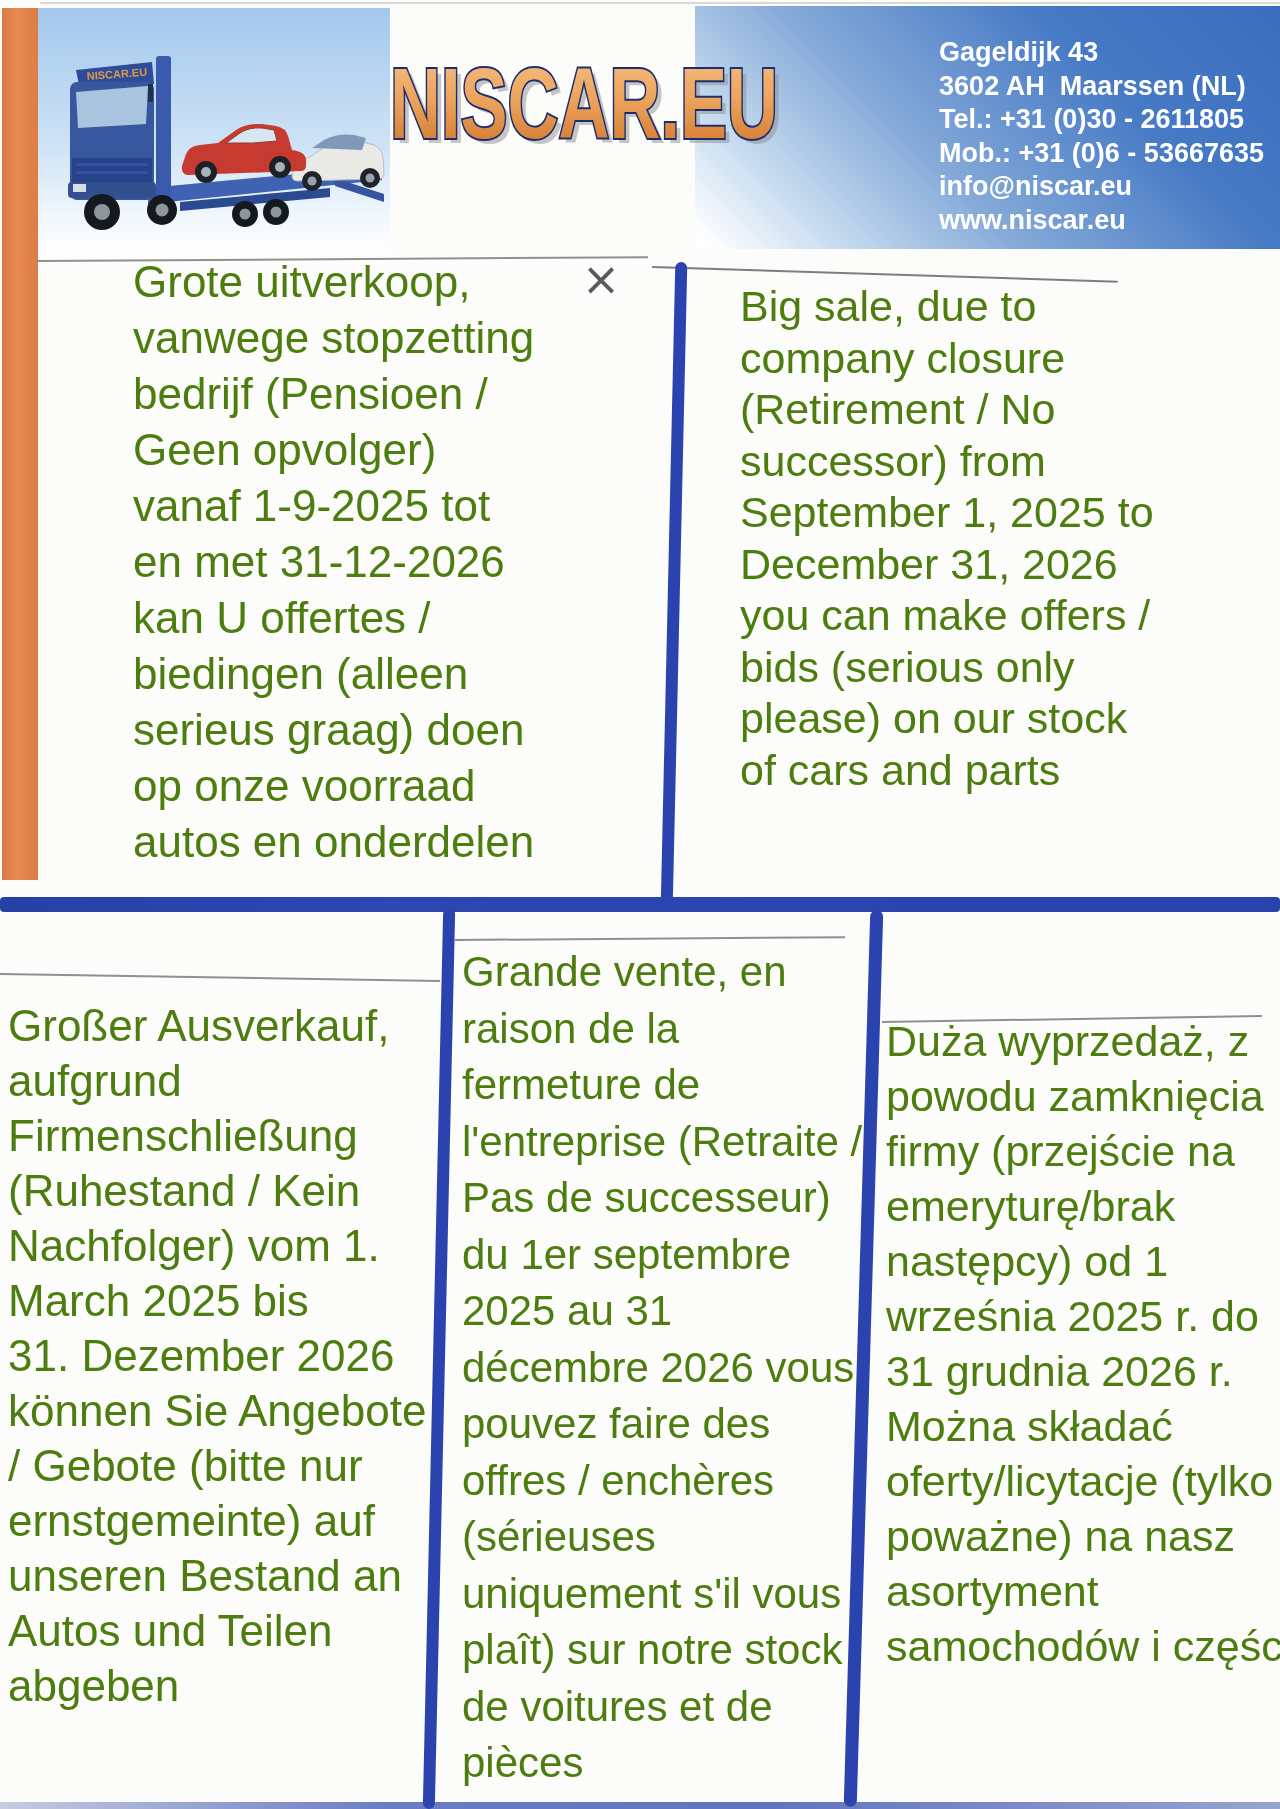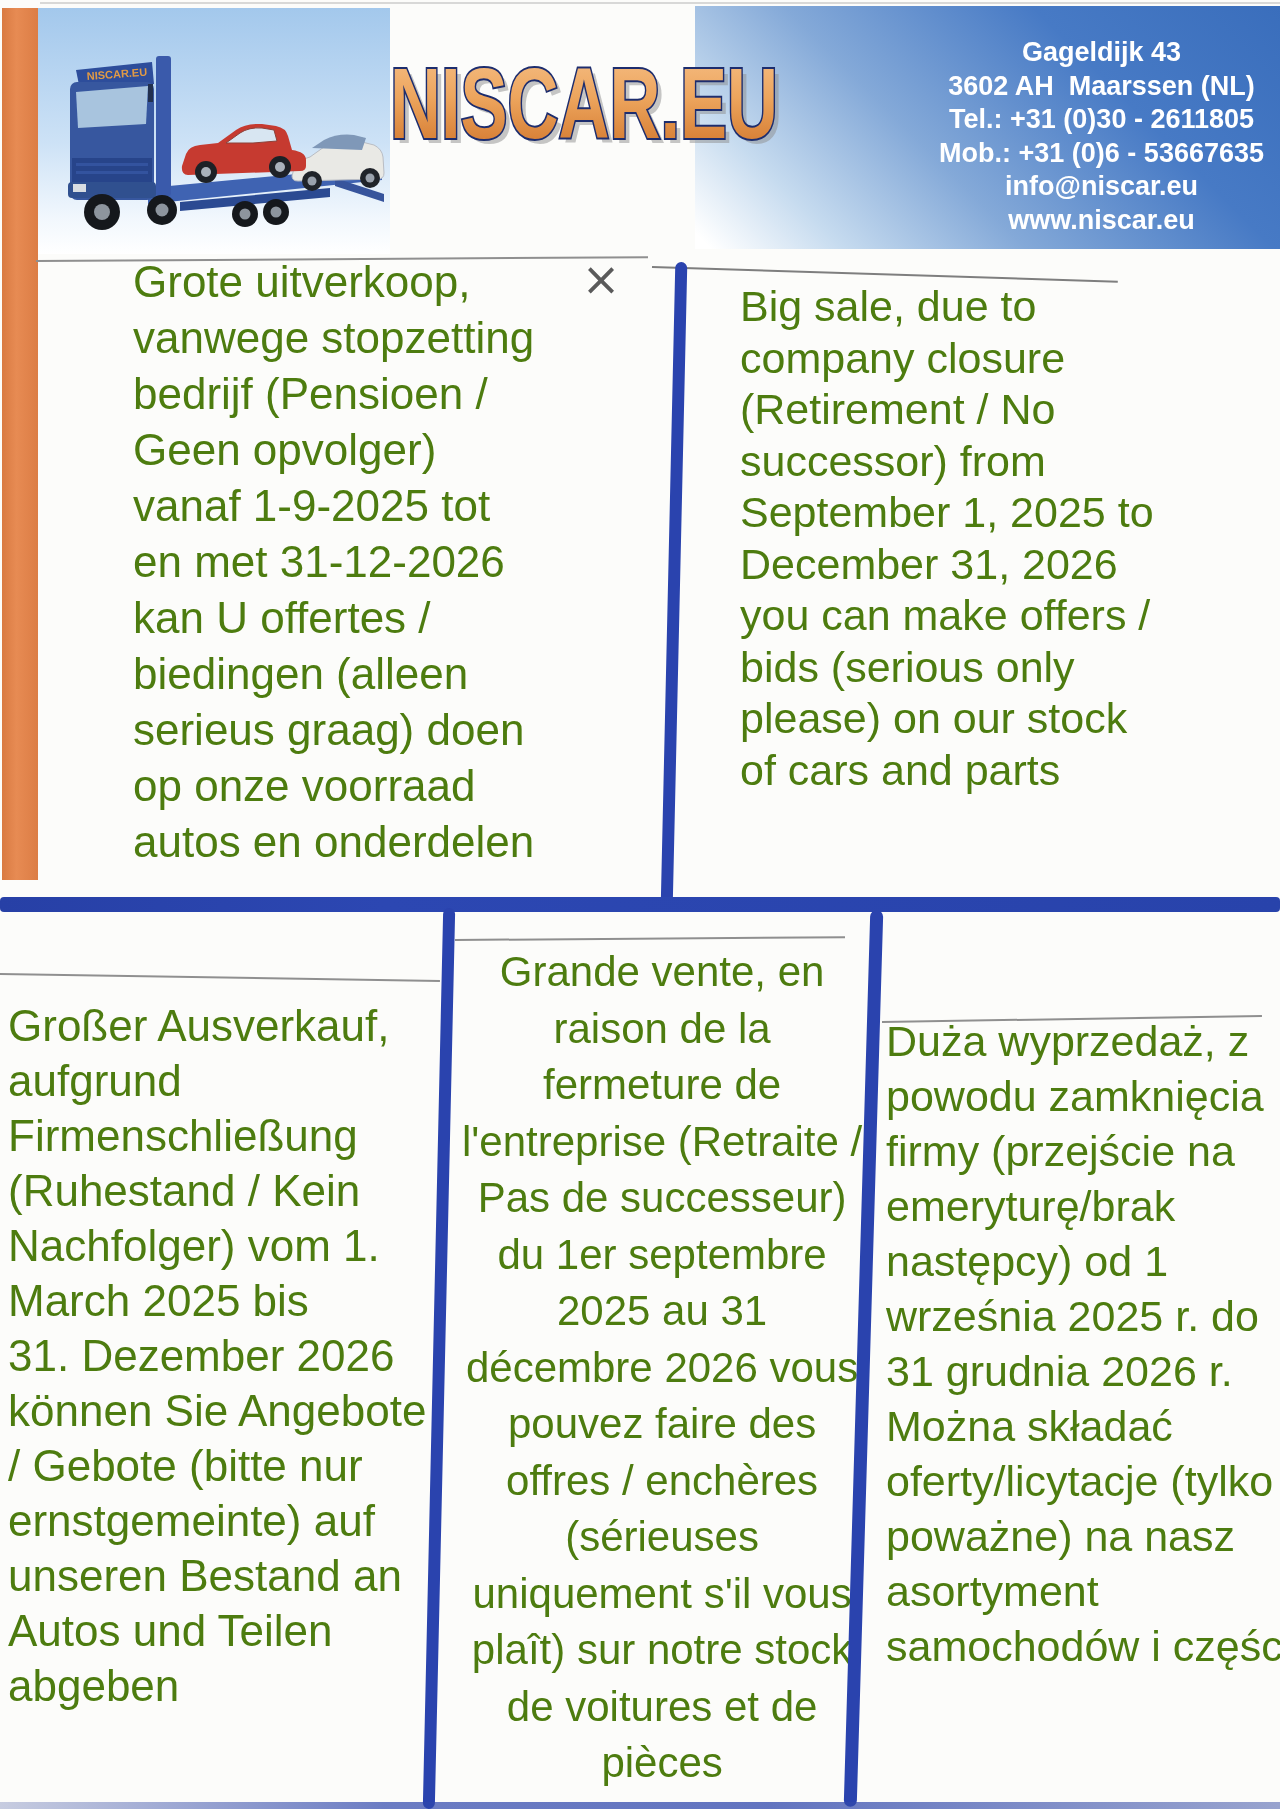--- a/index.html
+++ b/index.html
@@ -15,42 +15,42 @@
   .orange-stripe { position:absolute; left:2px; top:8px; width:36px; height:872px;
     background:linear-gradient(to right,#d97a42,#e78b53 40%,#dc7d45); }
   .sky { position:absolute; left:38px; top:8px; width:352px; height:246px;
     background:linear-gradient(to bottom,#a3c8ec 0%,#cde2f6 55%,#f1f7fd 85%,#ffffff 100%); }
   .truck { position:absolute; left:40px; top:26px; }
   .contact-box { position:absolute; left:695px; top:6px; width:585px; height:243px;
     background:linear-gradient(225deg,#3a6ebc 0%,#477ac5 30%,#84a9d8 60%,#c6dbef 82%,#ffffff 98%); }
   .logo-wrap { position:absolute; left:386px; top:44px; }
   .tagline { position:absolute; left:402px; top:150px; font-size:27px; font-weight:bold;
     color:#1e1f24; letter-spacing:.2px; }
-  .contact-info { position:absolute; right:16px; top:36px; text-align:center;
+  .contact-info { position:absolute; right:16px; top:36px; text-align:left;
     font-size:27px; font-weight:bold; color:#ffffff; line-height:33.5px; white-space:pre-line; }
 
   
   .card-edge { position:absolute; height:2px; background:#8f8f8f; transform-origin:left center; }
   #edge-nl { left:36px;  top:260px;  width:612px; transform:rotate(-0.35deg); }
   #edge-en { left:652px; top:266px;  width:466px; transform:rotate(1.8deg); background:#7e7e7e; }
   #edge-de { left:0;     top:973px;  width:440px; transform:rotate(0.9deg); }
   #edge-fr { left:455px; top:939px;  width:390px; transform:rotate(-0.4deg); }
   #edge-pl { left:882px; top:1021px; width:380px; transform:rotate(-0.9deg); }
 
   
   .close-x { position:absolute; left:578px; top:256px; width:46px; height:46px;
     font-size:46px; line-height:46px; text-align:center; color:#5a5a5a;
     font-family:"DejaVu Sans",sans-serif; cursor:pointer; }
 
   
   .notice { position:absolute; white-space:pre; color:#4d7c0f; }
   #notice-nl { left:133px; top:254px;  font-size:44px; line-height:56px; }
   #notice-en { left:740px; top:281px;  font-size:43px; line-height:51.5px; }
   #notice-de { left:8px;   top:998px;  font-size:44px; line-height:55px; }
-  #notice-fr { left:462px; top:944px;  font-size:42px; line-height:56.5px;text-align:center; }
+  #notice-fr { left:462px; top:944px;  font-size:42px; line-height:56.5px; }
   #notice-pl { left:886px; top:1014px; font-size:43px; line-height:55px; }
 
   
   .marker { position:absolute; background:#2a43ae; border-radius:7px; }
   #div-nl-en { left:668px; top:262px; width:12px; height:646px; transform:rotate(1.3deg); }
   #hline     { left:0; top:897px; width:1280px; height:15px; border-radius:4px;
                background:linear-gradient(to right,#2740a6,#2c47b2 30%,#2843ab); }
   #div-de-fr { left:433px; top:908px; width:12px; height:901px; transform:rotate(1.3deg); }
   #div-fr-pl { left:857px; top:910px; width:13px; height:897px; transform:rotate(1.7deg); }
   #bottom-edge { position:absolute; left:0; top:1802px; width:1280px; height:7px;

